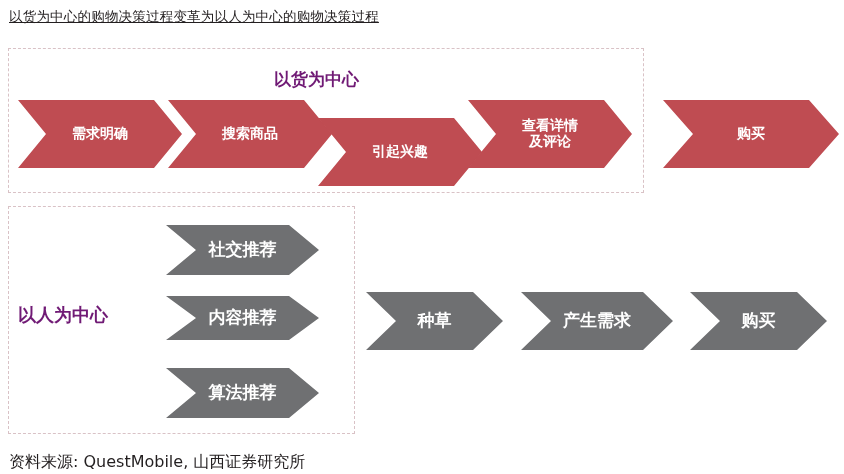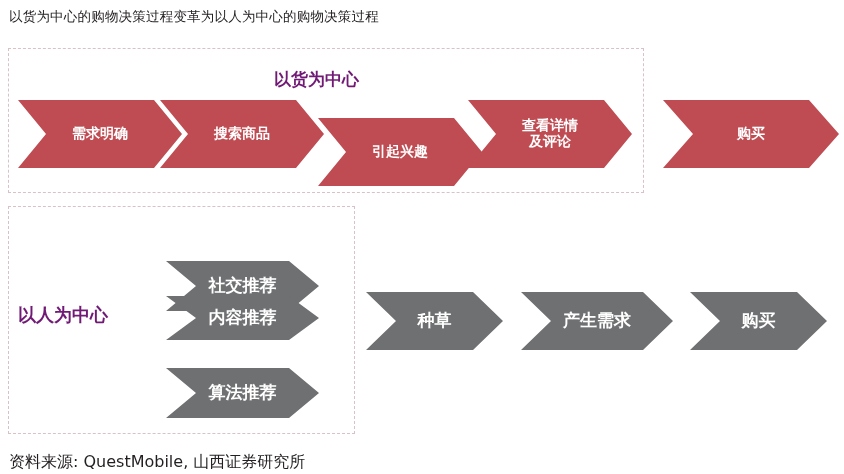--- a/index.html
+++ b/index.html
@@ -12,20 +12,21 @@
   }
 
   
   .page-title{
     position:absolute;
     left:9px; top:8px;
     font-size:13.5px;
     color:#231f20;
     letter-spacing:.2px;
     white-space:nowrap;
+    text-decoration:underline;
   }
 
   
   .dashed-box{
     position:absolute;
     border:1px dashed #d9c2c6;
     box-sizing:border-box;
     background:transparent;
   }
   #goods-box{ left:8px; top:48px; width:636px; height:145px; }
@@ -91,42 +92,42 @@
 <div class="page-title">以货为中心的购物决策过程变革为以人为中心的购物决策过程</div>
 
 <div class="dashed-box" id="goods-box"></div>
 
 <div class="section-caption" id="goods-caption">以货为中心</div>
 
 <div class="chev red" style="left:18px; top:100px; width:164px; height:68px;">
   <span>需求明确</span>
 </div>
 
-<div class="chev red" style="left:160px; top:100px; width:164px; height:68px;">
+<div class="chev red" style="left:168px; top:100px; width:164px; height:68px;">
   <span>搜索商品</span>
 </div>
 
 <div class="chev red" style="left:318px; top:100px; width:164px; height:68px;margin-top:18px;">
   <span>引起兴趣</span>
 </div>
 
 <div class="chev red two-line" style="left:468px; top:100px; width:164px; height:68px; flex-direction:column;">
   <span>查看详情</span>
   <span>及评论</span>
 </div>
 
 <div class="chev red solo" style="left:663px; top:100px; width:176px; height:68px;">
   <span>购买</span>
 </div>
 
 <div class="dashed-box" id="people-box"></div>
 
 <div class="section-caption" id="people-caption">以人为中心</div>
 
-<div class="chev gray" style="left:166px; top:225px; width:153px; height:50px;margin-top:36px;">
+<div class="chev gray" style="left:166px; top:225px; width:153px; height:50px;">
   <span>社交推荐</span>
 </div>
 
 <div class="chev gray" style="left:166px; top:296px; width:153px; height:44px;">
   <span>内容推荐</span>
 </div>
 
 <div class="chev gray" style="left:166px; top:368px; width:153px; height:50px;">
   <span>算法推荐</span>
 </div>

